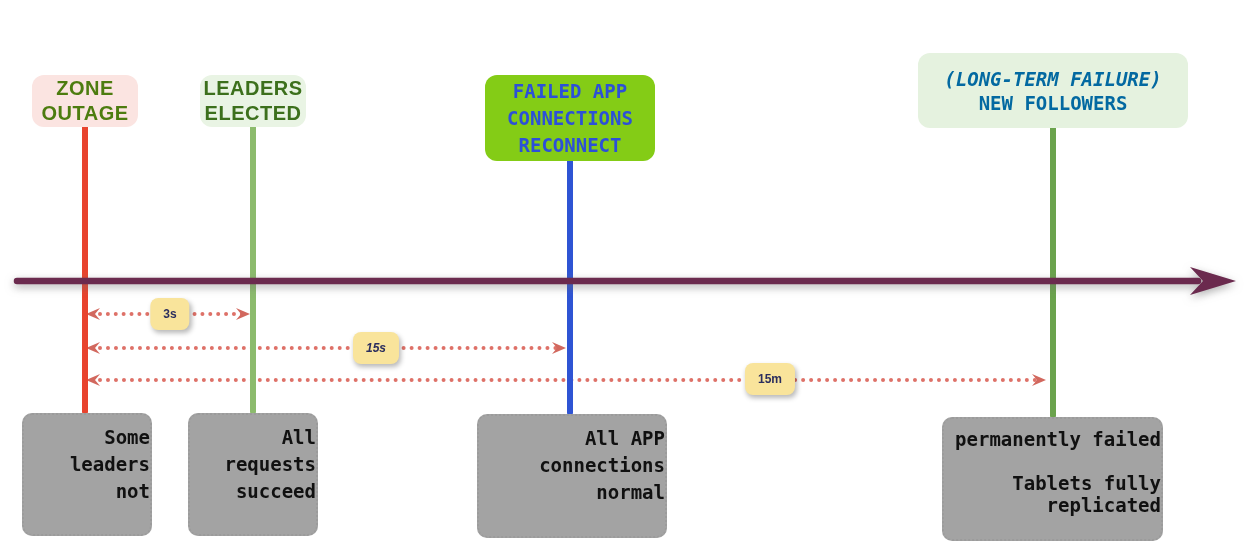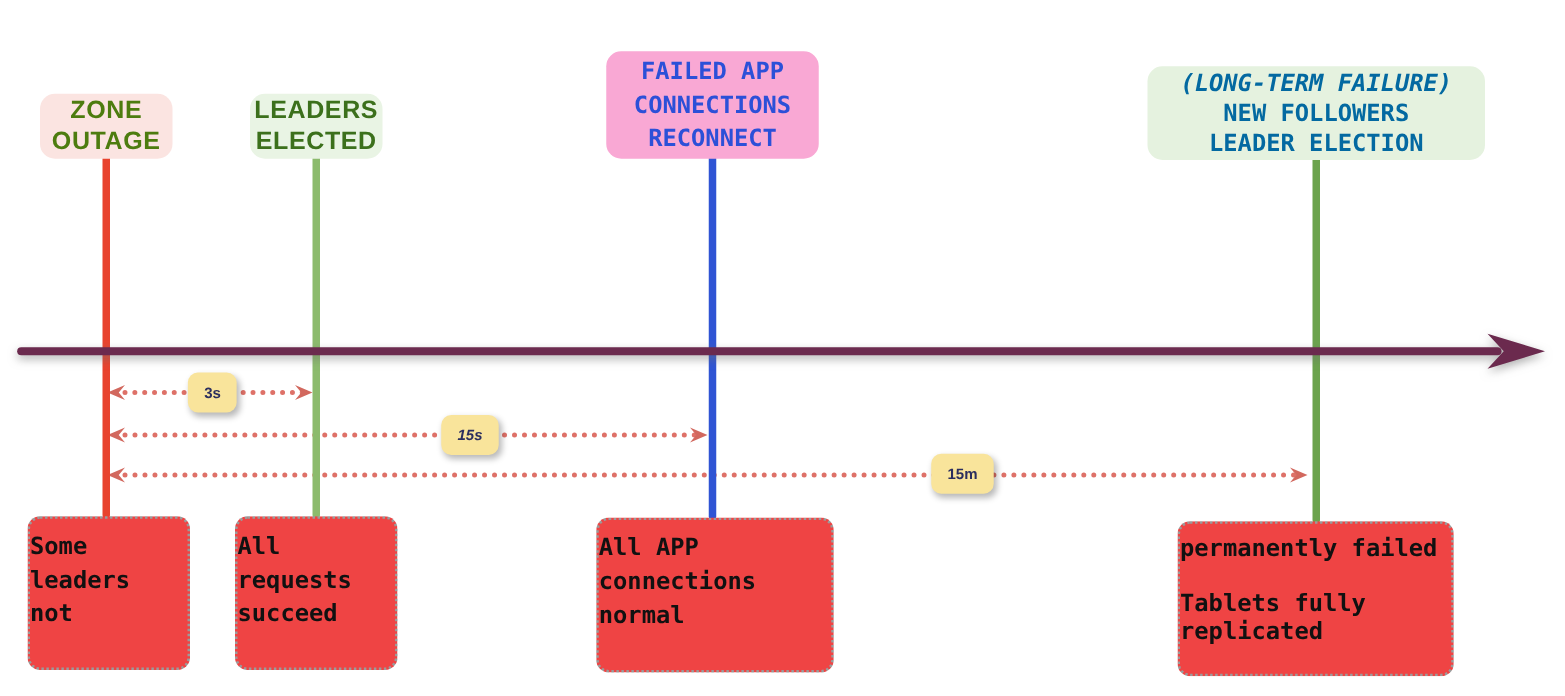--- a/index.html
+++ b/index.html
@@ -14,43 +14,43 @@
   .line-blue{background:#2f54d4;}
   .line-green2{background:#6ba34d;}
   
   .elabel{
     position:absolute;border-radius:12px;text-align:center;font-weight:bold;
     display:flex;flex-direction:column;justify-content:center;z-index:5;
     letter-spacing:.5px;box-sizing:border-box;
   }
   .lb-red{color:#4d7c0f;background:#fbe4e1;}
   .lb-green{color:#3c701c;background:#e9f4e4;}
-  .lb-blue{color:#2c50d8;background:#f9a8d4;}
+  .lb-blue{color:#2c50d8;background:#84cc16;margin-top:34px;}
   .lb-green2{color:#0369a1;background:#e5f2df;}
   .f-sans{font-size:20px;line-height:25px;}
   .f-mono{font-family:"DejaVu Sans Mono","Liberation Mono",monospace;font-size:19px;letter-spacing:0;}
   .lh27{line-height:27px;}
   .lh24{line-height:24px;}
   .italic{font-style:italic;}
   
   .axis{position:absolute;left:0;top:259px;z-index:3;
     filter:drop-shadow(0px 3px 4px rgba(110,110,110,0.55));}
   
   .dots{position:absolute;height:0;border-top:4px dotted #de7168;z-index:1;}
   .ah{position:absolute;z-index:1;}
   .badge{
     position:absolute;transform:translateX(-50%);z-index:4;
     background:#f9e49b;color:#2b2e5e;font-weight:bold;font-size:12px;line-height:24px;
     padding:4px 13px;border-radius:8px;box-shadow:2px 3px 5px rgba(0,0,0,0.28);
     font-family:"Liberation Sans","DejaVu Sans",sans-serif;
   }
   
   .note{
-    position:absolute;border:2px dotted #9b9b9b;border-radius:10px;background:#ef4444;
-    text-align:left;font-family:"DejaVu Sans Mono","Liberation Mono",monospace;
+    position:absolute;border:2px dotted #9b9b9b;border-radius:10px;background:#a3a3a3;
+    text-align:right;font-family:"DejaVu Sans Mono","Liberation Mono",monospace;
     font-weight:bold;font-size:19px;color:#111;padding-top:9px;box-sizing:border-box;z-index:5;
   }
   .note-line{line-height:27px;min-height:27px;white-space:nowrap;}
   .note.tight .note-line{line-height:22px;min-height:22px;}
 </style>
 </head>
 <body>
 
 <div class="canvas">
 
@@ -76,21 +76,20 @@
 
   <div class="elabel lb-blue f-mono lh27" style="left:485px;top:41px;width:170px;height:86px;">
     <div>FAILED APP</div>
     <div>CONNECTIONS</div>
     <div>RECONNECT</div>
   </div>
 
   <div class="elabel lb-green2 f-mono lh24" style="left:918px;top:53px;width:270px;height:75px;">
     <div class="italic">(LONG-TERM FAILURE)</div>
     <div>NEW FOLLOWERS</div>
-    <div>LEADER ELECTION</div>
   </div>
 
   <div class="dots" style="left:98px;top:312px;width:146px;"></div>
   <svg class="ah" style="left:84px;top:306px;" width="16" height="16" viewBox="0 0 16 16">
     <path d="M16 2 L2 8 L16 14 L11 8 Z" fill="#d2685e"></path>
     </svg>
   <svg class="ah" style="left:236px;top:306px;" width="16" height="16" viewBox="0 0 16 16">
     <path d="M0 2 L14 8 L0 14 L5 8 Z" fill="#d2685e"></path>
     </svg>
   <div class="badge" style="left:170px;top:298px;">3s</div>

